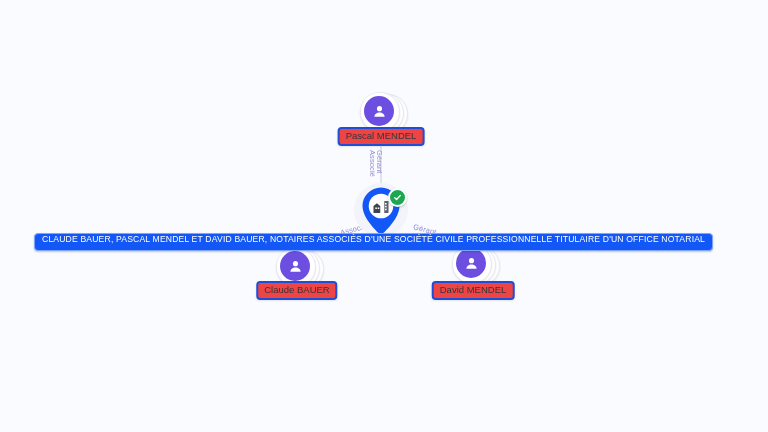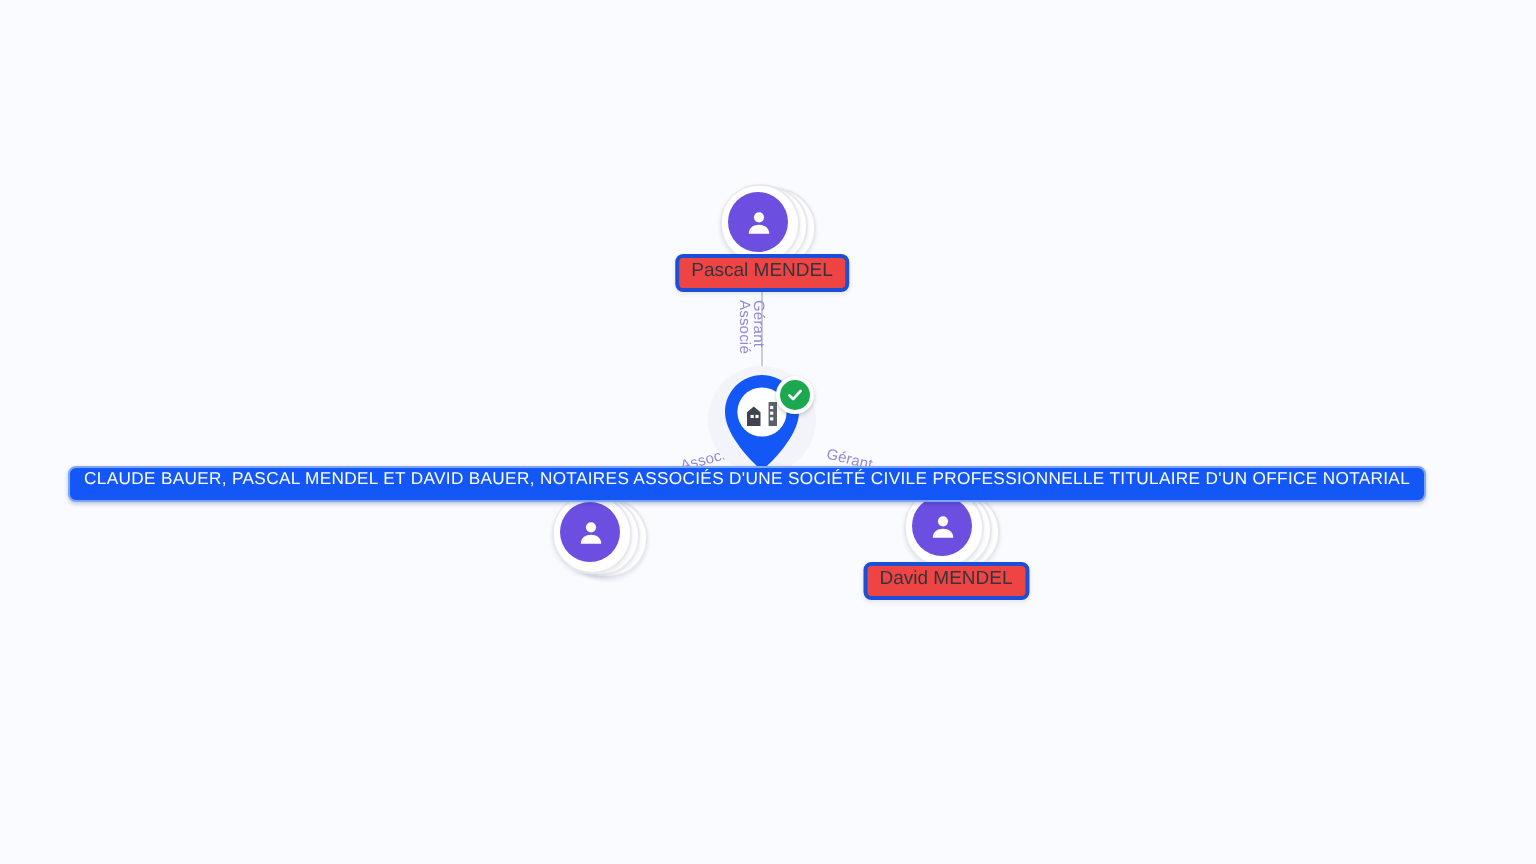--- a/index.html
+++ b/index.html
@@ -120,20 +120,21 @@
       <div class="card c2"></div>
       <div class="card c1"></div>
       <div class="avatar">
         <svg viewBox="0 0 24 24" fill="#ffffff">
             <circle cx="12" cy="8" r="3.6"></circle>
             <path d="M4.8 19.5c0-4 3.3-6.2 7.2-6.2s7.2 2.2 7.2 6.2z"></path>
           </svg>
       </div>
     </div>
   </div>
+  <div class="nodelabel" style="left:297px;top:281px;">Claude BAUER</div>
 
   <div class="person" style="left:473px;top:265px;">
     <div class="stack">
       <div class="card c3"></div>
       <div class="card c2"></div>
       <div class="card c1"></div>
       <div class="avatar">
         <svg viewBox="0 0 24 24" fill="#ffffff">
             <circle cx="12" cy="8" r="3.6"></circle>
             <path d="M4.8 19.5c0-4 3.3-6.2 7.2-6.2s7.2 2.2 7.2 6.2z"></path>

